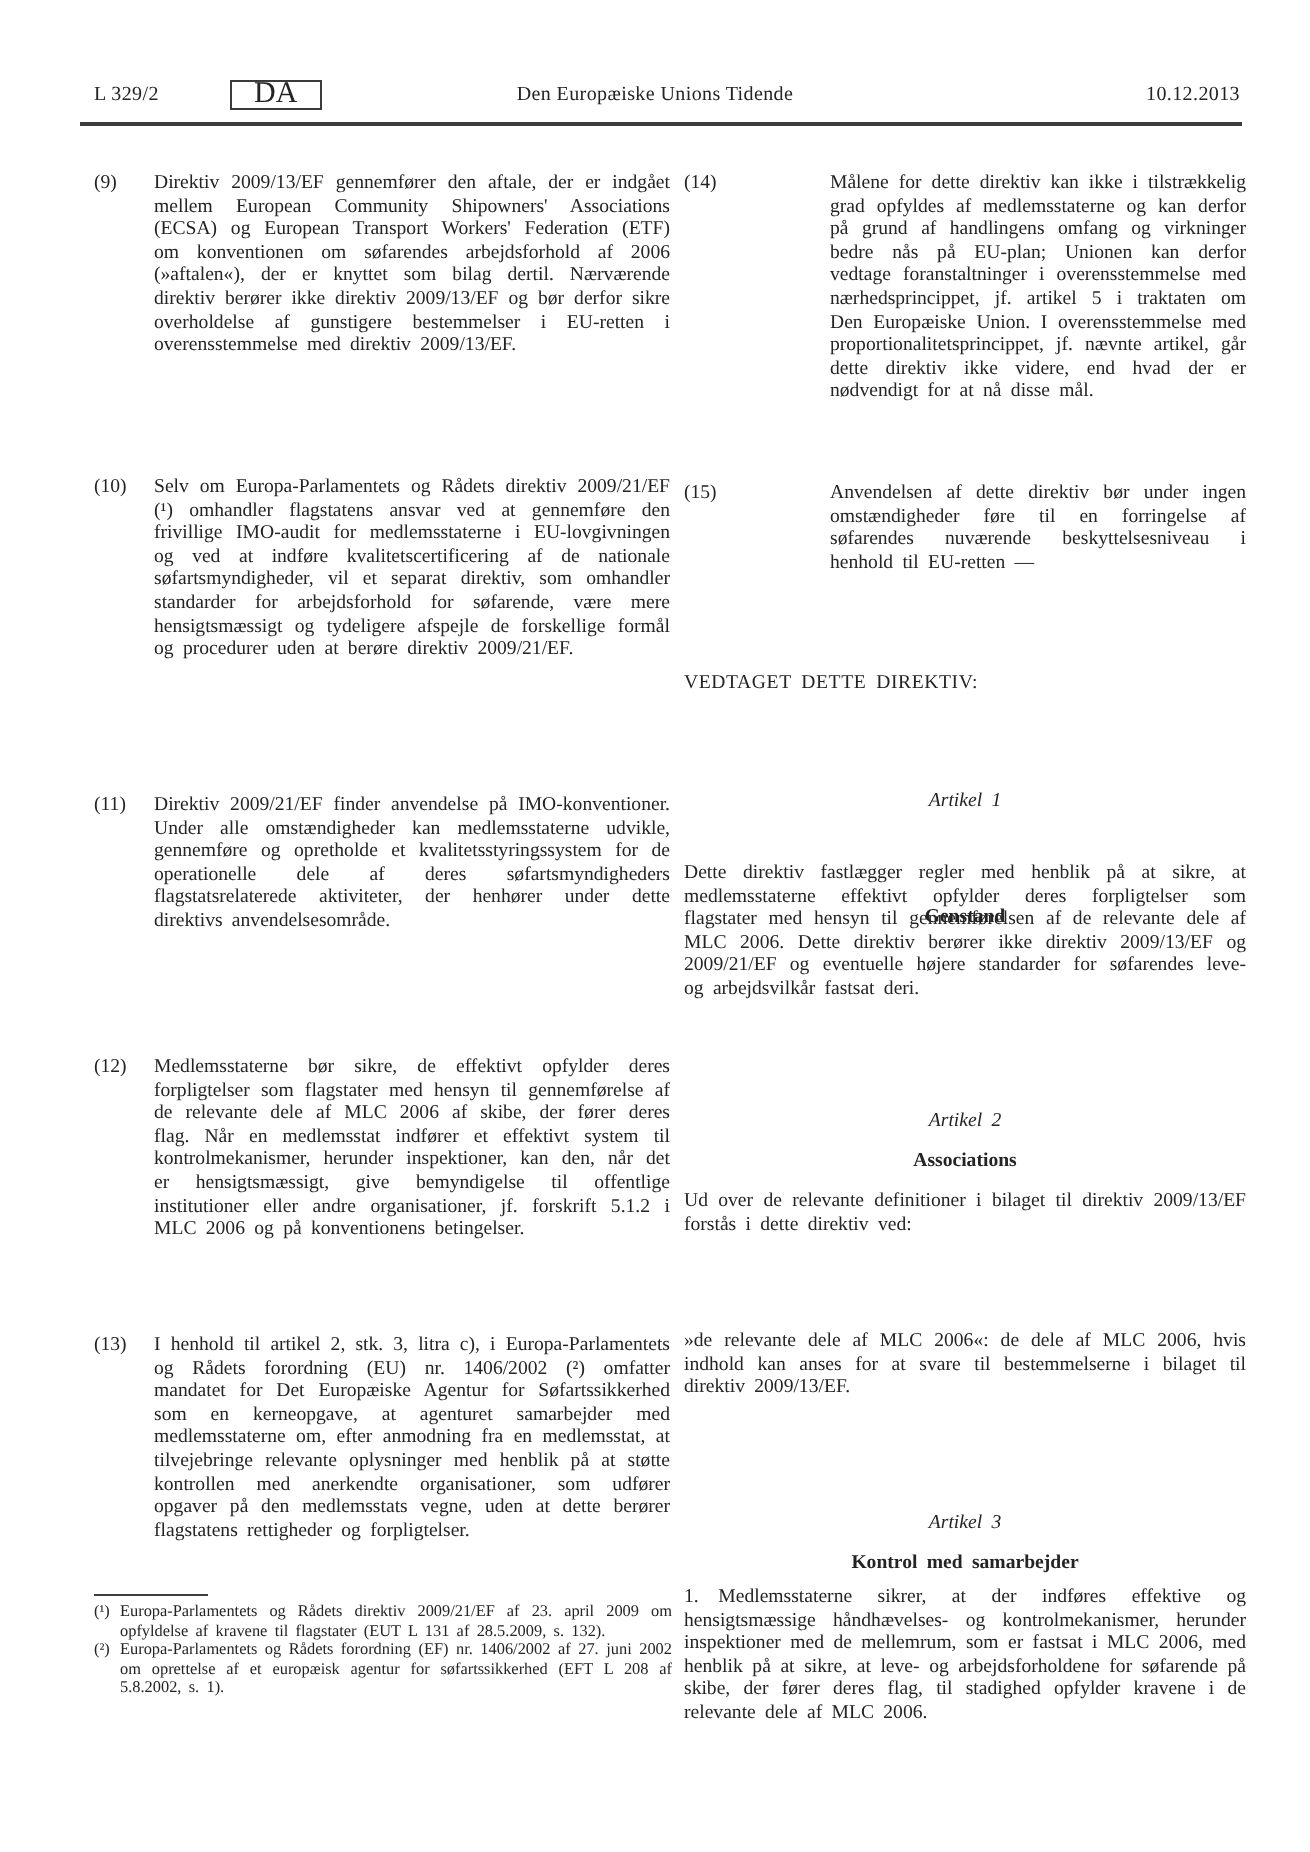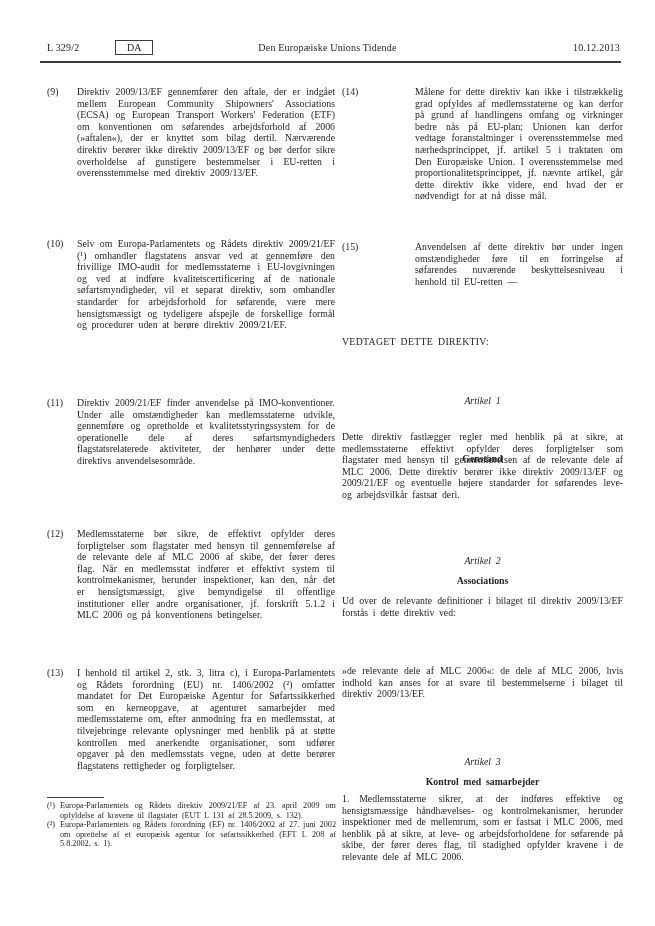--- a/index.html
+++ b/index.html
@@ -12,21 +12,21 @@
     color:#242424;
     overflow:hidden;
   }
   
   .hdr-item{position:absolute;top:42px;font-size:10px;letter-spacing:.2px;white-space:nowrap;}
   .page-ref{left:47px;}
   .lang-box{
     position:absolute;left:115px;top:40px;
     border:1px solid #3a3a3a;
     padding:0 11px;
-    font-size:10px;line-height:13px;
+    font-size:15px;line-height:13px;
   }
   .journal-title{left:0;right:0;text-align:center;}
   .issue-date{right:35px;}
   .hdr-rule{position:absolute;left:40px;top:61px;width:581px;height:2px;background:#3c3c3c;}
   
   .recital{
     position:absolute;display:flex;
     font-size:9.8px;line-height:11.6px;word-spacing:2.2px;
   }
   .recital .rnum{width:30px;flex:none;}

